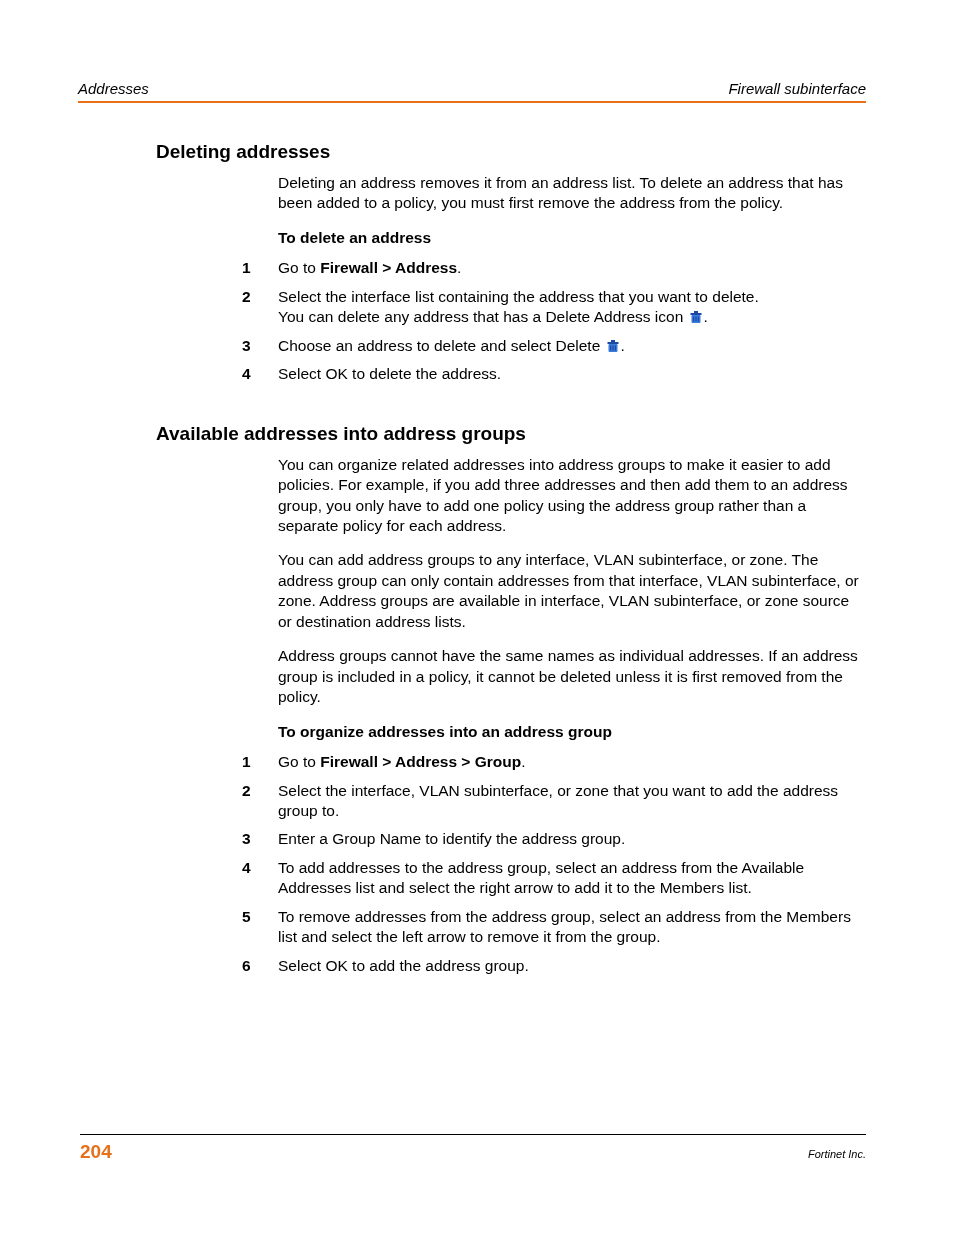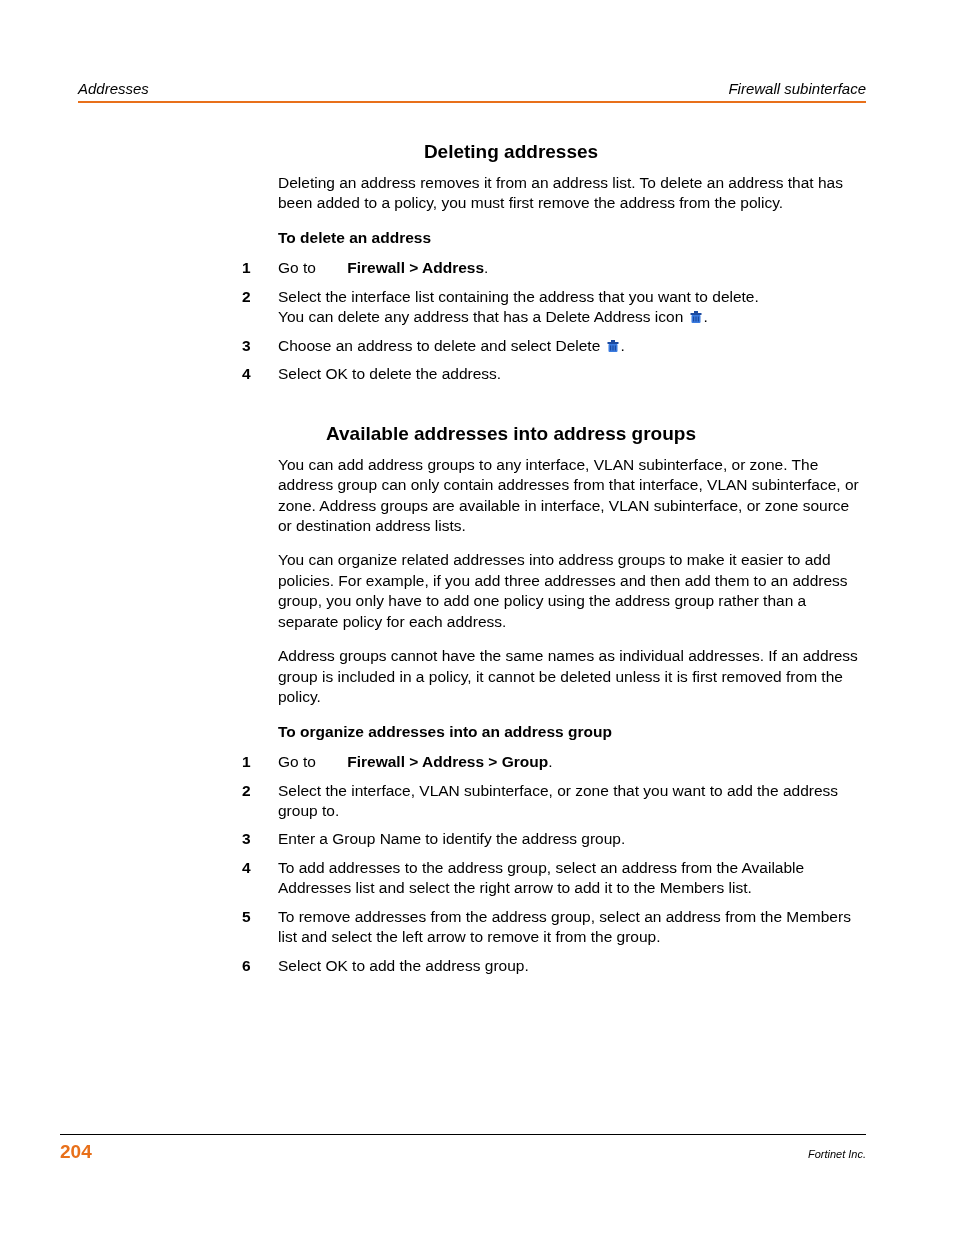--- a/index.html
+++ b/index.html
@@ -31,21 +31,20 @@
   }
   .section-area {
     padding-top: 38px;
   }
   h2 {
     font-size: 19px;
     font-weight: bold;
     margin: 0 0 10px 0;
     color: #000;
     padding-left: 78px;
-    text-align: center;
   }
   .body-block {
     padding-left: 200px;
     font-size: 15.5px;
     line-height: 1.32;
   }
   .para { margin: 0 0 14px 0; }
   .subhead {
     font-weight: bold;
     margin: 8px 0 10px 0;
@@ -68,30 +67,30 @@
     text-align: left;
     font-weight: bold;
     font-size: 15.5px;
   }
   .step-body {
     flex: 1 1 auto;
     font-size: 15.5px;
     line-height: 1.32;
   }
   .step-body .linebreak { display:block; }
-  .bold-run { font-weight: bold; margin-left: 27px; }
+  .bold-run { font-weight: bold; }
   .trash-icon {
     display: inline-block;
     vertical-align: -3px;
   }
   .trash-icon svg { display:block; }
   .section-gap { height: 18px; }
   .footer {
     position: absolute;
-    left: 60px;
+    left: 80px;
     right: 78px;
     bottom: 72px;
   }
   .foot-rule {
     border: none;
     border-top: 1px solid #000;
     margin: 0 0 6px 0;
   }
   .foot-row {
     display: flex;
@@ -166,22 +165,22 @@
         </li>
       </ol>
     </div>
   </div>
 
   <div class="section-gap"></div>
 
   <div>
     <h2>Available addresses into address groups</h2>
     <div class="body-block">
+      <p class="para">You can organize related addresses into address groups to make it easier to add policies. For example, if you add three addresses and then add them to an address group, you only have to add one policy using the address group rather than a separate policy for each address.</p>
       <p class="para">You can add address groups to any interface, VLAN subinterface, or zone. The address group can only contain addresses from that interface, VLAN subinterface, or zone. Address groups are available in interface, VLAN subinterface, or zone source or destination address lists.</p>
-      <p class="para">You can organize related addresses into address groups to make it easier to add policies. For example, if you add three addresses and then add them to an address group, you only have to add one policy using the address group rather than a separate policy for each address.</p>
       <p class="para">Address groups cannot have the same names as individual addresses. If an address group is included in a policy, it cannot be deleted unless it is first removed from the policy.</p>
       <p class="subhead">To organize addresses into an address group</p>
       <ol class="steps">
         <li>
           <span class="step-num">1</span>
           <span class="step-body">
             <span>Go to </span><span class="bold-run">Firewall &gt; Address &gt; Group</span><span>.</span>
           </span>
         </li>
         <li>

